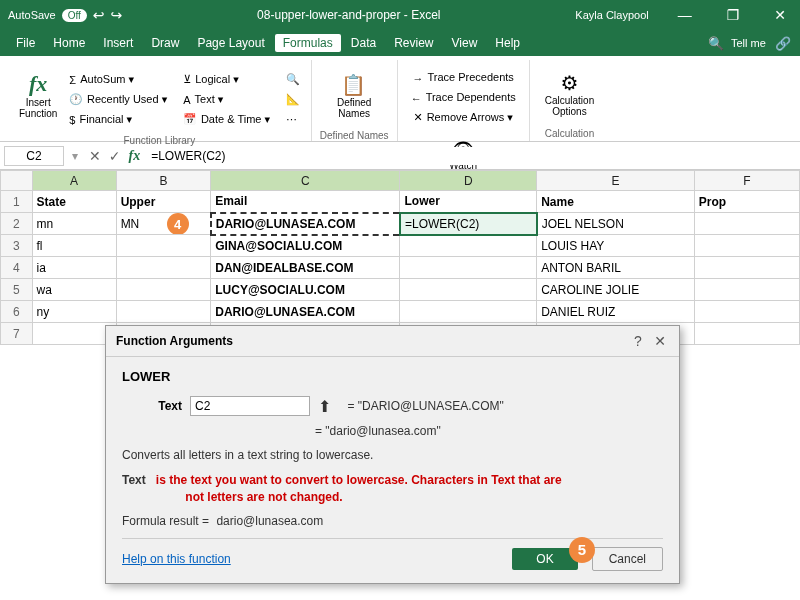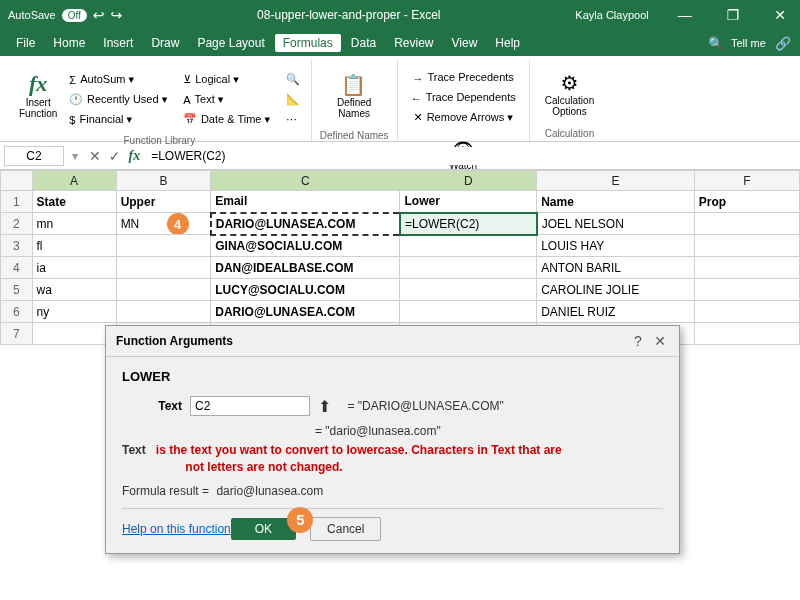--- a/index.html
+++ b/index.html
@@ -224,21 +224,21 @@
     .dialog-text-help .bold { font-weight: bold; }
     .dialog-text-help .red { color: #c00; font-weight: bold; }
     .dialog-formula-result {
       font-size: 12px;
       margin: 8px 0;
       color: #333;
     }
     .dialog-footer {
       display: flex;
       align-items: center;
-      justify-content: flex-start;
+      justify-content: space-between;
       margin-top: 10px;
       padding-top: 8px;
       border-top: 1px solid #ccc;
     }
     .dialog-help-link { color: #0563C1; font-size: 12px; cursor: pointer; text-decoration: underline; }
     .dialog-btn-group { display: flex; gap: 14px; align-items: center; }
     .btn-ok {
       background: #217346; color: white; border: none;
       padding: 4px 24px; cursor: pointer; font-size: 12px;
       border-radius: 2px;
@@ -492,20 +492,21 @@
     </div>
     <div class="dialog-body">
       <div class="dialog-func-name">LOWER</div>
       <div class="dialog-field-row">
         <span class="dialog-field-label">Text</span>
         <input class="dialog-field-input" value="C2" style="">
         <span class="dialog-field-upload">⬆</span>
         <span class="dialog-field-result">= "DARIO@LUNASEA.COM"</span>
       </div>
       <div class="dialog-field-result2">= "dario@lunasea.com"</div>
+      <div class="dialog-desc">Converts all letters in a text string to lowercase.</div>
       <div class="dialog-text-help">
         <span class="bold">Text</span>
         <span> &nbsp; <span class="red">is the text you want to convert to lowercase. Characters in Text that are<br>&nbsp;&nbsp;&nbsp;&nbsp;&nbsp;&nbsp;&nbsp;&nbsp;&nbsp;&nbsp;&nbsp;&nbsp;&nbsp;&nbsp;&nbsp;&nbsp;&nbsp;&nbsp;&nbsp;not letters are not changed.</span></span>
       </div>
       <div class="dialog-formula-result">
         <span>Formula result =</span>
         <span style="margin-left:4px;">dario@lunasea.com</span>
       </div>
       <div class="dialog-footer">
         <a class="dialog-help-link" href="#">Help on this function</a>

